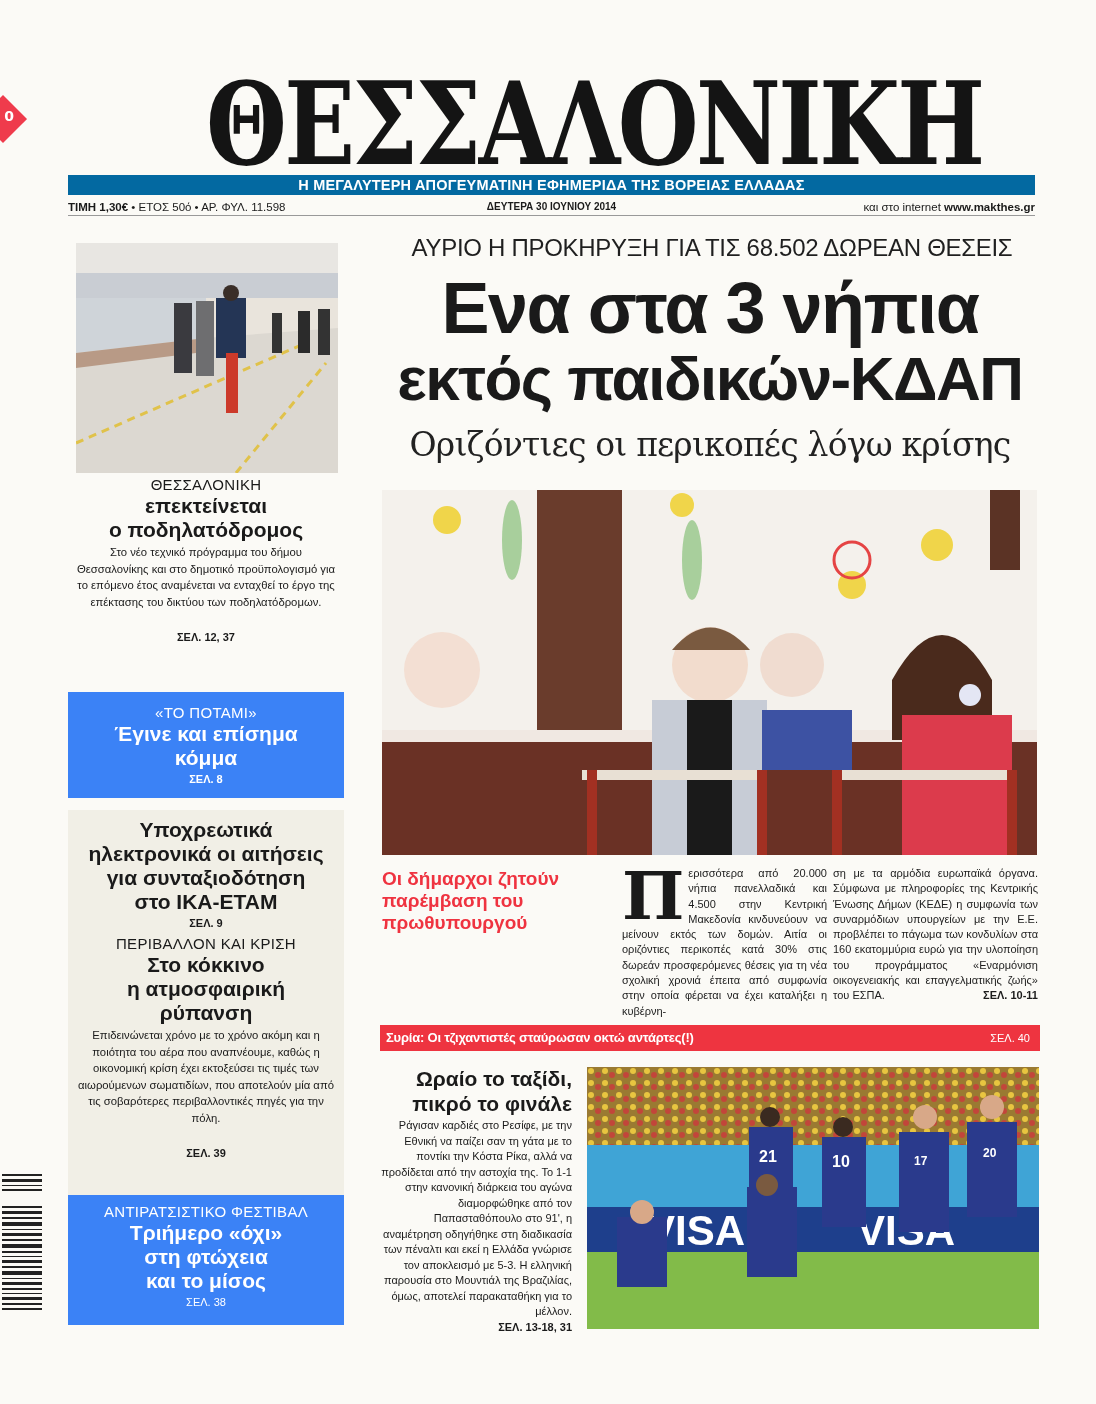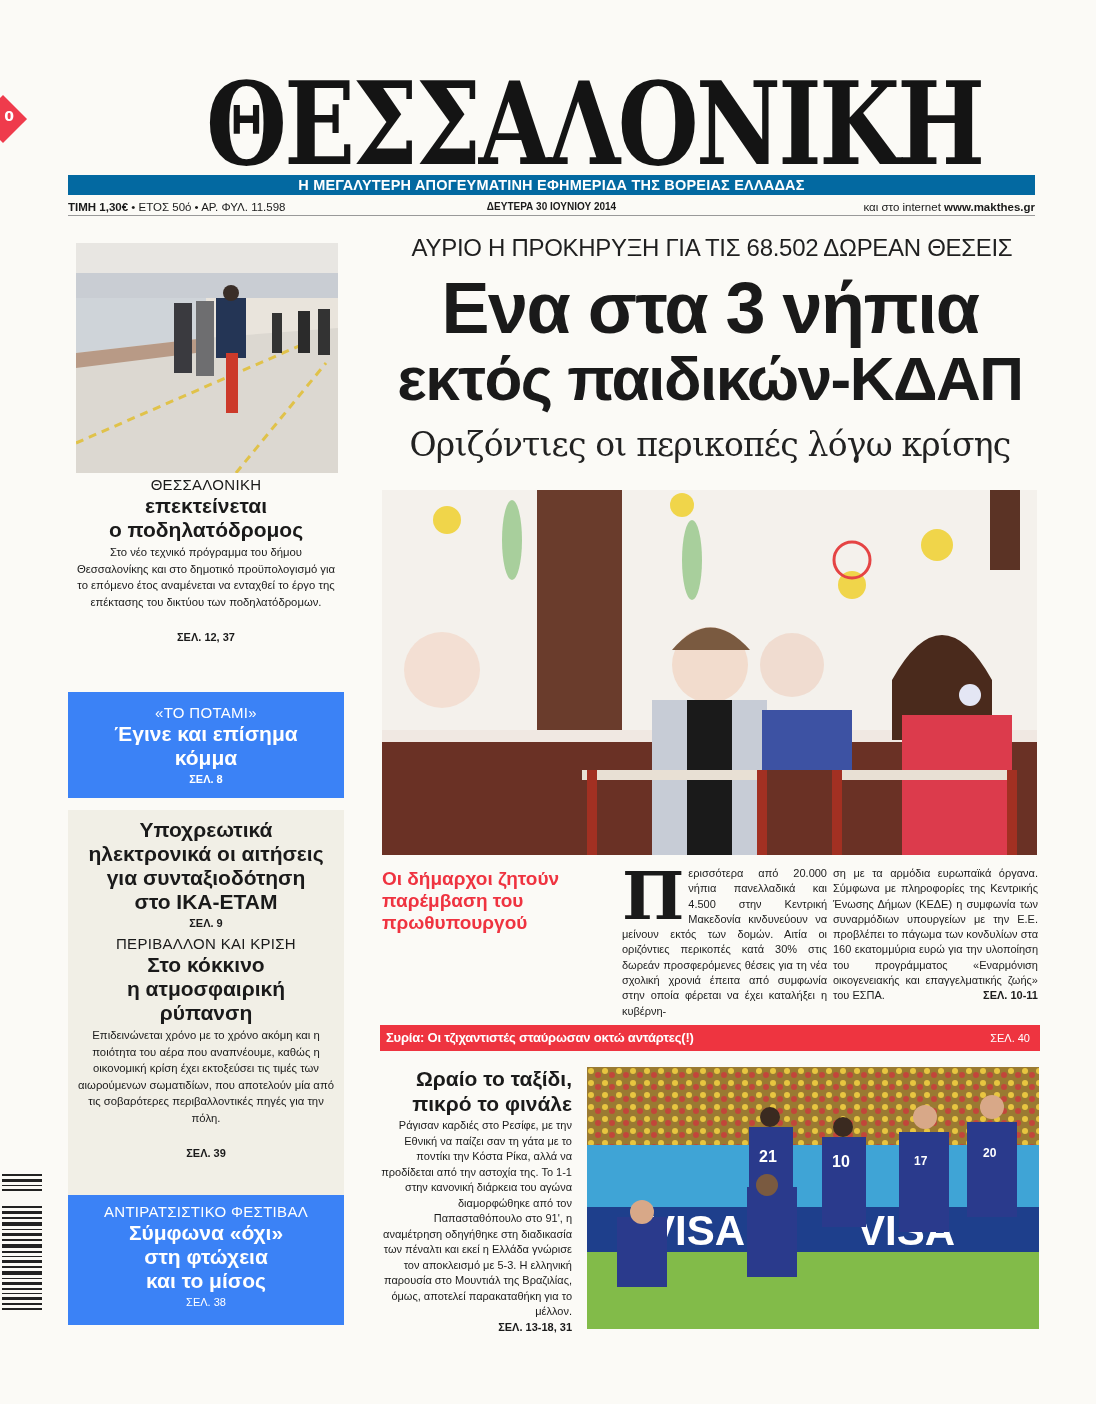--- a/index.html
+++ b/index.html
@@ -147,21 +147,21 @@
     <div>η ατμοσφαιρική</div>
     <div>ρύπανση</div>
   </div>
   <div class="body" style="padding:0 10px;">Επιδεινώνεται χρόνο με το χρόνο ακόμη και η ποιότητα του αέρα που αναπνέουμε, καθώς η οικονομική κρίση έχει εκτοξεύσει τις τιμές των αιωρούμενων σωματιδίων, που αποτελούν μία από τις σοβαρότερες περιβαλλοντικές πηγές για την πόλη.</div>
   <div class="sel">ΣΕΛ. 39</div>
 </div>
 
 <div class="abs left-box box-blue" style="top:1195px; height:130px; padding-top:8px;">
   <div class="kicker">ΑΝΤΙΡΑΤΣΙΣΤΙΚΟ ΦΕΣΤΙΒΑΛ</div>
   <div class="hl">
-    <div>Σύμφωνα «όχι»</div>
+    <div>Τριήμερο «όχι»</div>
     <div>στη φτώχεια</div>
     <div>και το μίσος</div>
   </div>
   <div class="sel" style="margin-top:0; font-weight:normal;">ΣΕΛ. 38</div>
 </div>
 
 <div class="abs barcode">
   <svg width="40" height="160" viewBox="0 0 40 160">
     <g fill="#222">
       <rect x="0" y="4" width="40" height="2"></rect>

